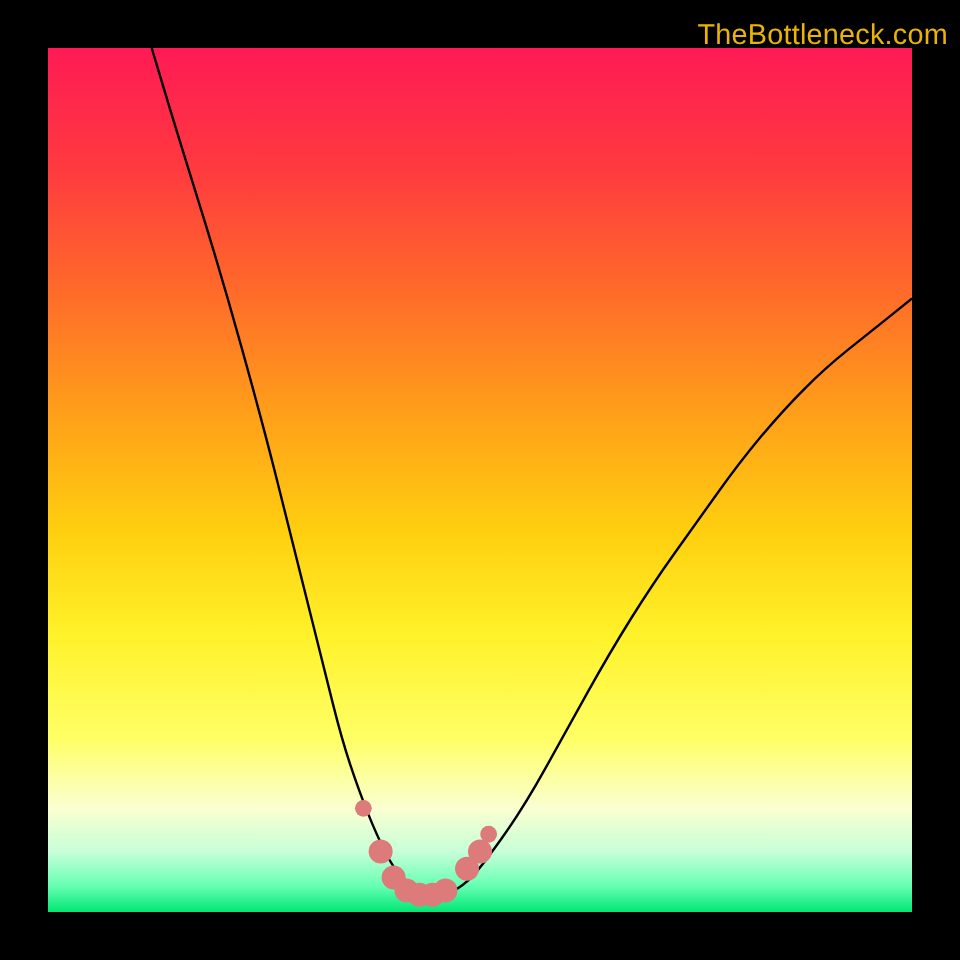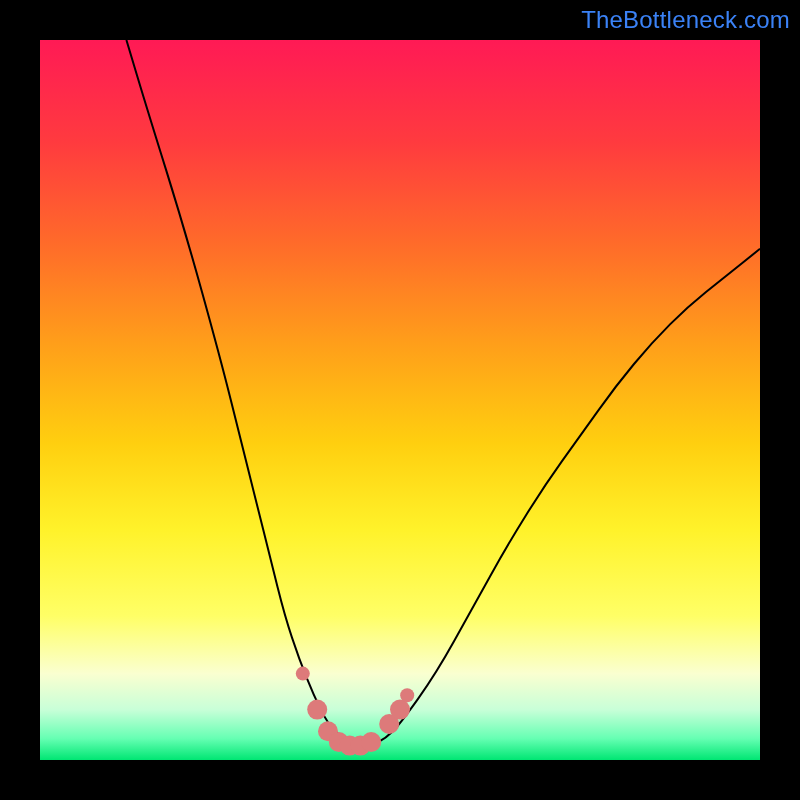--- a/index.html
+++ b/index.html
@@ -23,23 +23,23 @@
     width: 720px;
     height: 720px;
     overflow: hidden;
   }
   .gradient {
     position: absolute;
     inset: 0;
   }
   .watermark {
     position: absolute;
-    top: 6px;
+    top: 16px;
     right: 10px;
-    color: #3b82f6;
+    color: #eab308;
     font-size: 24px;
     font-weight: 500;
     letter-spacing: 0.2px;
     user-select: none;
   }
   svg.curve {
     position: absolute;
     inset: 0;
   }
   .curve-path {

